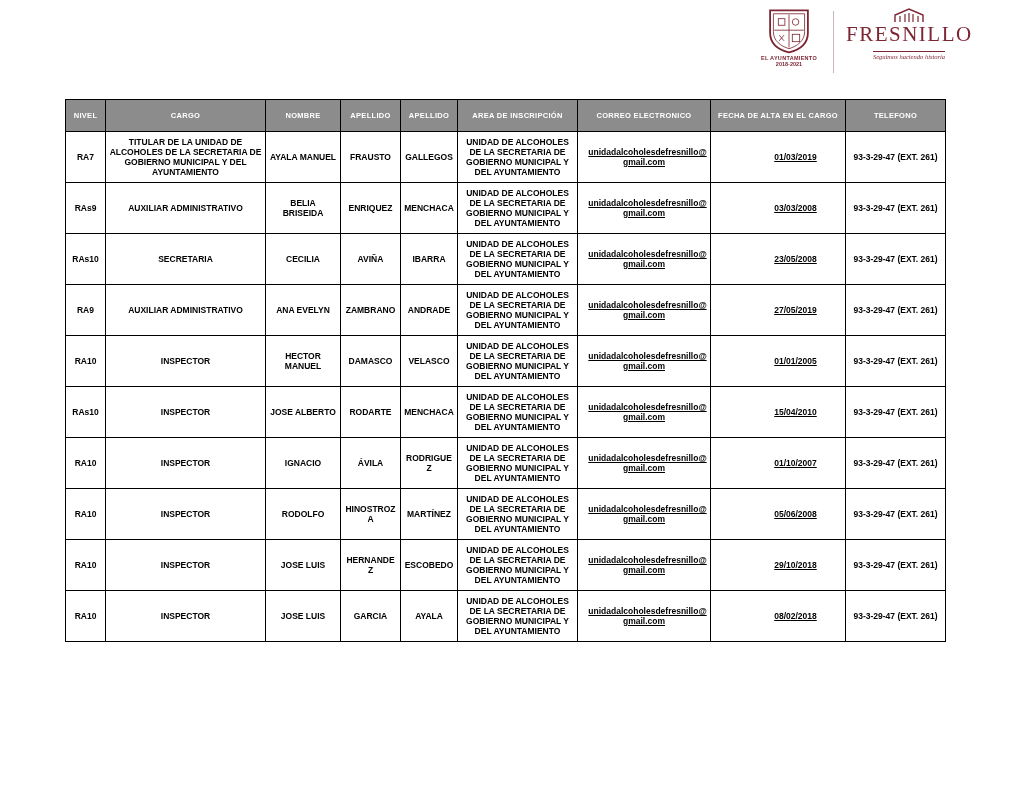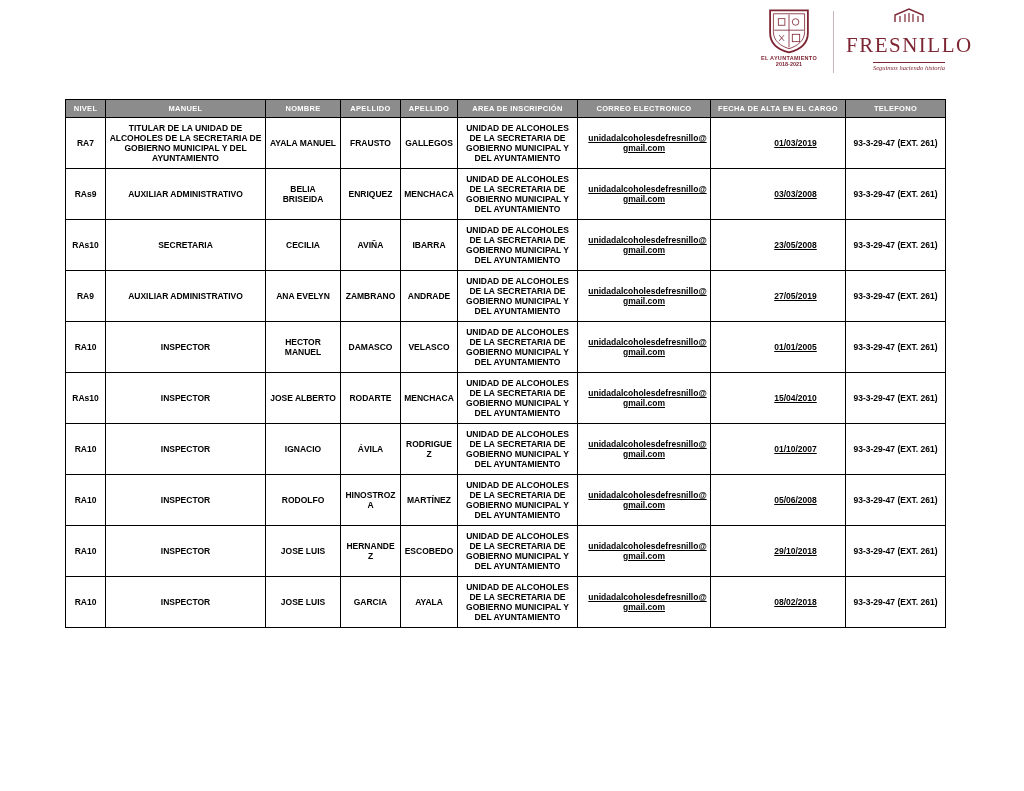--- a/index.html
+++ b/index.html
@@ -14,21 +14,21 @@
   .logo{position:absolute;top:8px;right:52px;display:flex;align-items:flex-start;gap:12px;}
   .crest-block{width:64px;text-align:center;color:#7d2633;}
   .crest-block svg{display:block;margin:0 auto;}
   .crest-title{font-size:5.5px;font-weight:bold;letter-spacing:.3px;margin-top:1px;}
   .crest-years{font-size:5.5px;font-weight:bold;}
   .logo-divider{width:1px;height:62px;background:#c9b6b9;margin-top:3px;}
   .wordmark-block{width:126px;text-align:center;color:#7d2633;}
   .building-icon svg{display:block;margin:0 auto;}
   .wordmark{
     font-family:"Liberation Serif", serif;font-size:21px;letter-spacing:1.5px;
-    line-height:1;margin-top:12px;font-weight:normal;
+    line-height:1;margin-top:1px;font-weight:normal;
   }
   .tagline{
     font-family:"Liberation Serif", serif;font-style:italic;font-size:6.5px;
     margin-top:2px;border-top:1px solid #7d2633;padding-top:1px;display:inline-block;
   }
 
   
   .doc-title{
     position:absolute;top:68px;left:0;width:1024px;text-align:center;
     color:#7d2633;font-weight:bold;font-size:12.5px;letter-spacing:.2px;
@@ -42,21 +42,21 @@
   }
   col.col0{width:40px;}  col.col1{width:160px;} col.col2{width:75px;}
   col.col3{width:60px;}  col.col4{width:57px;}  col.col5{width:120px;}
   col.col6{width:133px;} col.col7{width:135px;} col.col8{width:100px;}
   th,td{
     border:1px solid #000;text-align:center;vertical-align:middle;
     padding:2px 3px;overflow:hidden;word-wrap:break-word;
   }
   thead th{
     background:#8c8c8c;color:#ffffff;font-weight:bold;font-size:7.5px;
-    height:11px;padding:3px 2px;letter-spacing:.3px;
+    height:11px;padding:10px 2px;letter-spacing:.3px;
   }
   tbody tr{height:51px;}
   a.email{color:#000;text-decoration:underline;word-break:break-all;cursor:pointer;margin-left:7px;}
   span.date{text-decoration:underline;margin-left:35px;}
 </style>
 </head>
 <body>
 
 <div class="page">
 
@@ -105,21 +105,21 @@
         <col class="col3">
       <col class="col4">
         <col class="col5">
         <col class="col6">
         <col class="col7">
         <col class="col8">
     </colgroup>
     <thead>
       <tr>
           <th class="col0">NIVEL</th>
-          <th class="col1">MANUEL</th>
+          <th class="col1">CARGO</th>
           <th class="col2">NOMBRE</th>
           <th class="col3">APELLIDO</th>
           <th class="col4">APELLIDO</th>
           <th class="col5">AREA DE INSCRIPCIÓN</th>
           <th class="col6">CORREO ELECTRONICO</th>
           <th class="col7">FECHA DE ALTA EN EL CARGO</th>
           <th class="col8">TELEFONO</th>
         </tr>
     </thead>
     <tbody>

